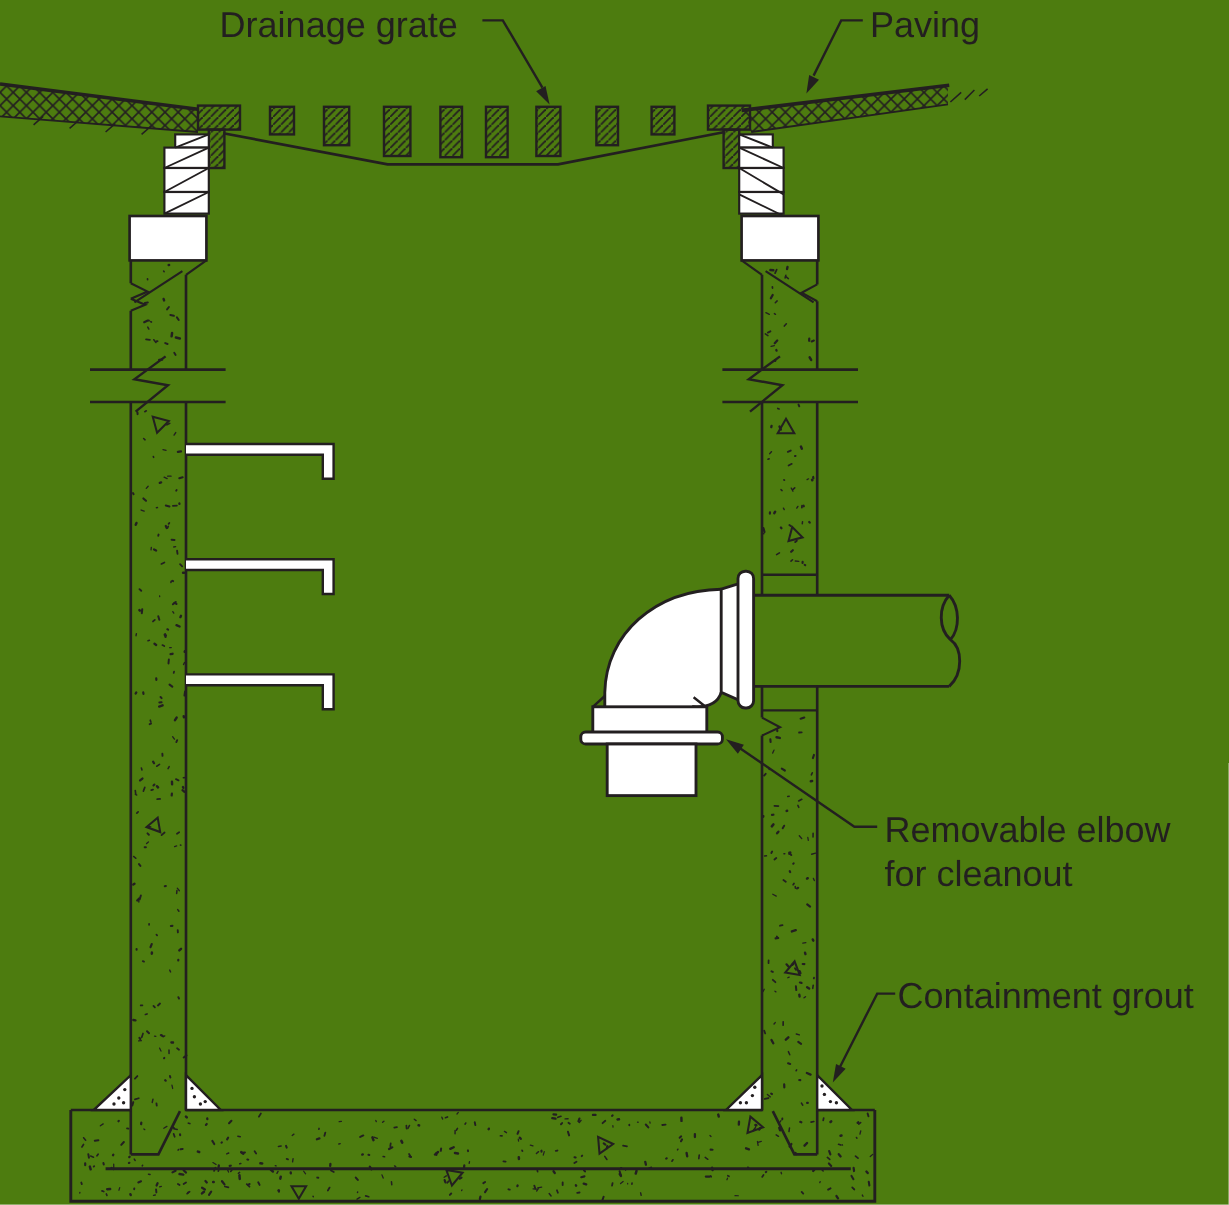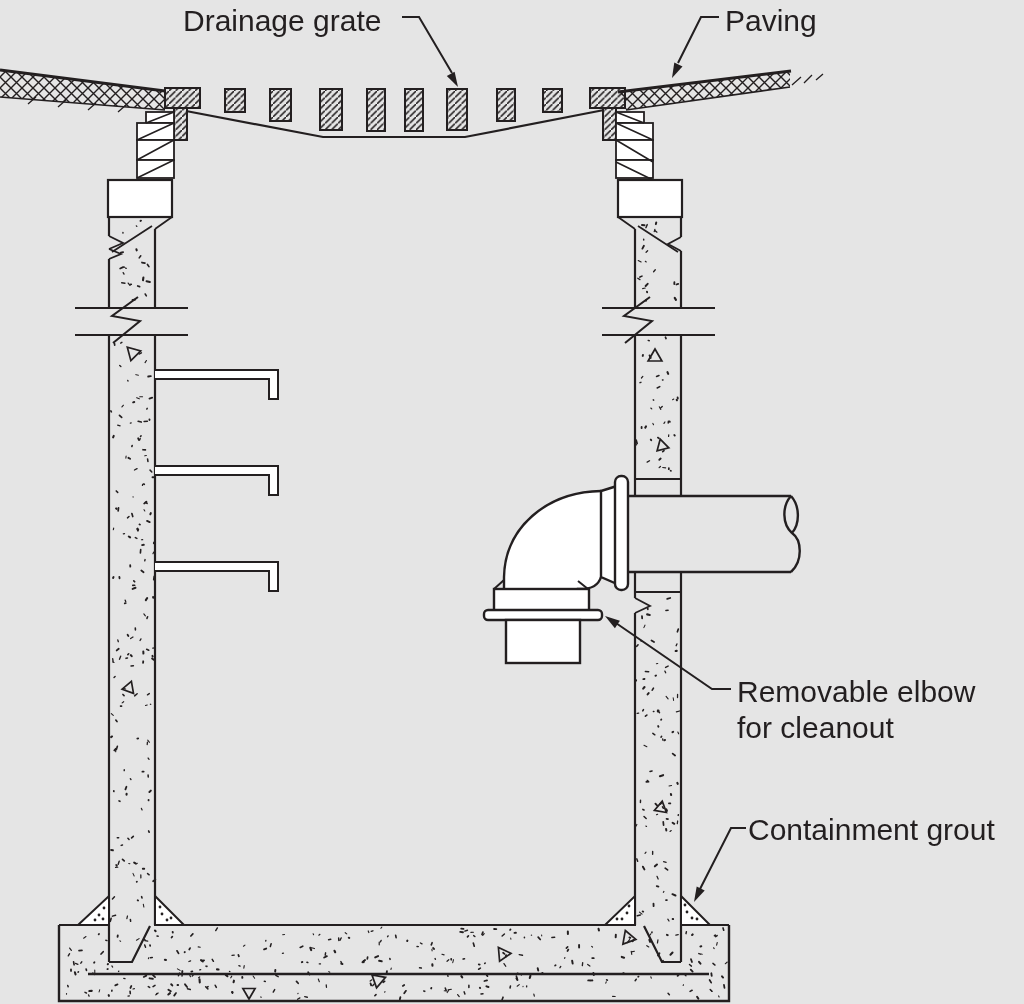--- a/index.html
+++ b/index.html
@@ -1,16 +1,16 @@
 <!DOCTYPE html>
 <html style="--ink: #231f20;"><head>
 <meta charset="utf-8">
 <style>
   html,body{margin:0;padding:0;background:#fff;}
-  .stage{position:relative;width:1024px;height:1004px;background:#e5e5e5;overflow:hidden;}
+  .stage{position:relative;width:1024px;height:1004px;background:#4d7c0f;overflow:hidden;}
   svg{display:block;color:var(--ink,#231f20);}
   .lbl{font-family:"Liberation Sans",sans-serif;font-size:30px;fill:currentColor;}
   .ln{stroke:currentColor;fill:none;}
   .wfill{fill:#ffffff;stroke:currentColor;}
 </style>
 </head>
 <body>
 
 <div class="stage">
 <svg width="1024" height="1004" viewBox="0 0 1024 1004" xmlns="http://www.w3.org/2000/svg">

